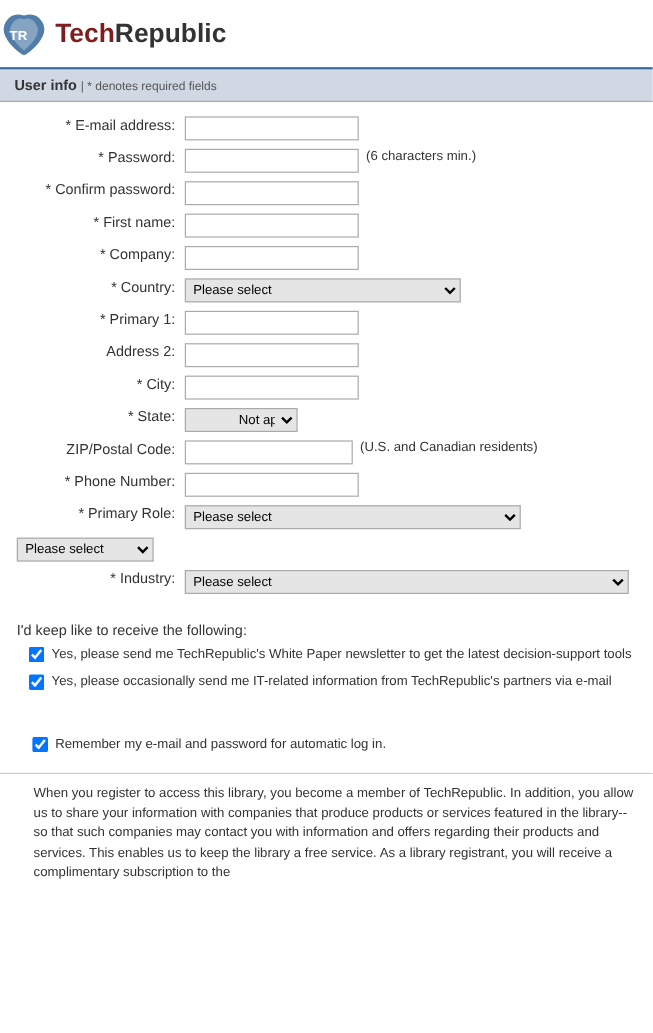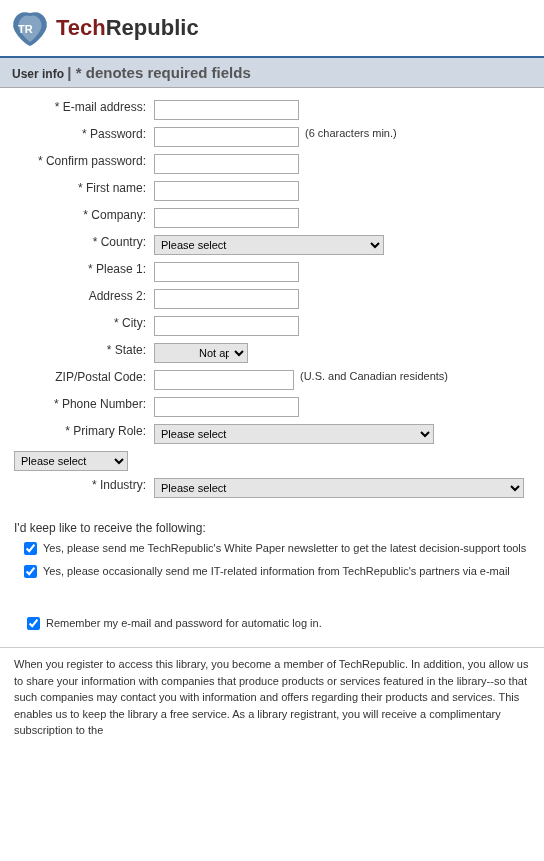--- a/index.html
+++ b/index.html
@@ -4,42 +4,42 @@
   <style>
     * { box-sizing: border-box; margin: 0; padding: 0; }
     body {
       font-family: Arial, Helvetica, sans-serif;
       font-size: 12px;
       background: #fff;
       width: 544px;
     }
     .header {
       background: #fff;
-      padding: 8px 10px;
+      padding: 8px 0;
       border-bottom: 2px solid #336699;
       display: flex;
       align-items: center;
     }
     .logo-icon {
       width: 40px;
       height: 40px;
       margin-right: 6px;
     }
     .section-header {
       background: #d0d8e4;
       padding: 6px 12px;
       font-size: 12px;
       font-weight: bold;
       color: #333;
       border-bottom: 1px solid #aaa;
       margin-bottom: 8px;
     }
     .section-header .required-note {
-      font-weight: bold;
-      font-size: 15px;
+      font-weight: normal;
+      font-size: 10px;
       color: #555;
     }
     .form-container {
       padding: 4px 14px 10px 14px;
     }
     .form-row {
       display: flex;
       align-items: flex-start;
       margin-bottom: 5px;
       min-height: 22px;
@@ -116,21 +116,21 @@
     .checkbox-label {
       font-size: 11px;
       color: #333;
       line-height: 1.4;
     }
     .remember-section {
       padding: 4px 17px;
       margin-top: 12px;
     }
     .bottom-text {
-      padding: 8px 14px 10px 14px;
+      padding: 8px 14px 10px 28px;
       font-size: 11px;
       color: #333;
       line-height: 1.5;
       border-top: 1px solid #ccc;
       margin-top: 4px;
     }
   </style>
 </head>
 <body>
 
@@ -180,21 +180,21 @@
   </div>
 
   <div class="form-row">
     <label class="form-label">* Country:</label>
     <select class="form-select select-country">
       <option>Please select</option>
     </select>
   </div>
 
   <div class="form-row">
-    <label class="form-label">* Please 1:</label>
+    <label class="form-label">* Primary 1:</label>
     <input class="form-input form-input-text" type="text" value="" style="">
   </div>
 
   <div class="form-row">
     <label class="form-label">Address 2:</label>
     <input class="form-input form-input-text" type="text" value="" style="">
   </div>
 
   <div class="form-row">
     <label class="form-label">* City:</label>

